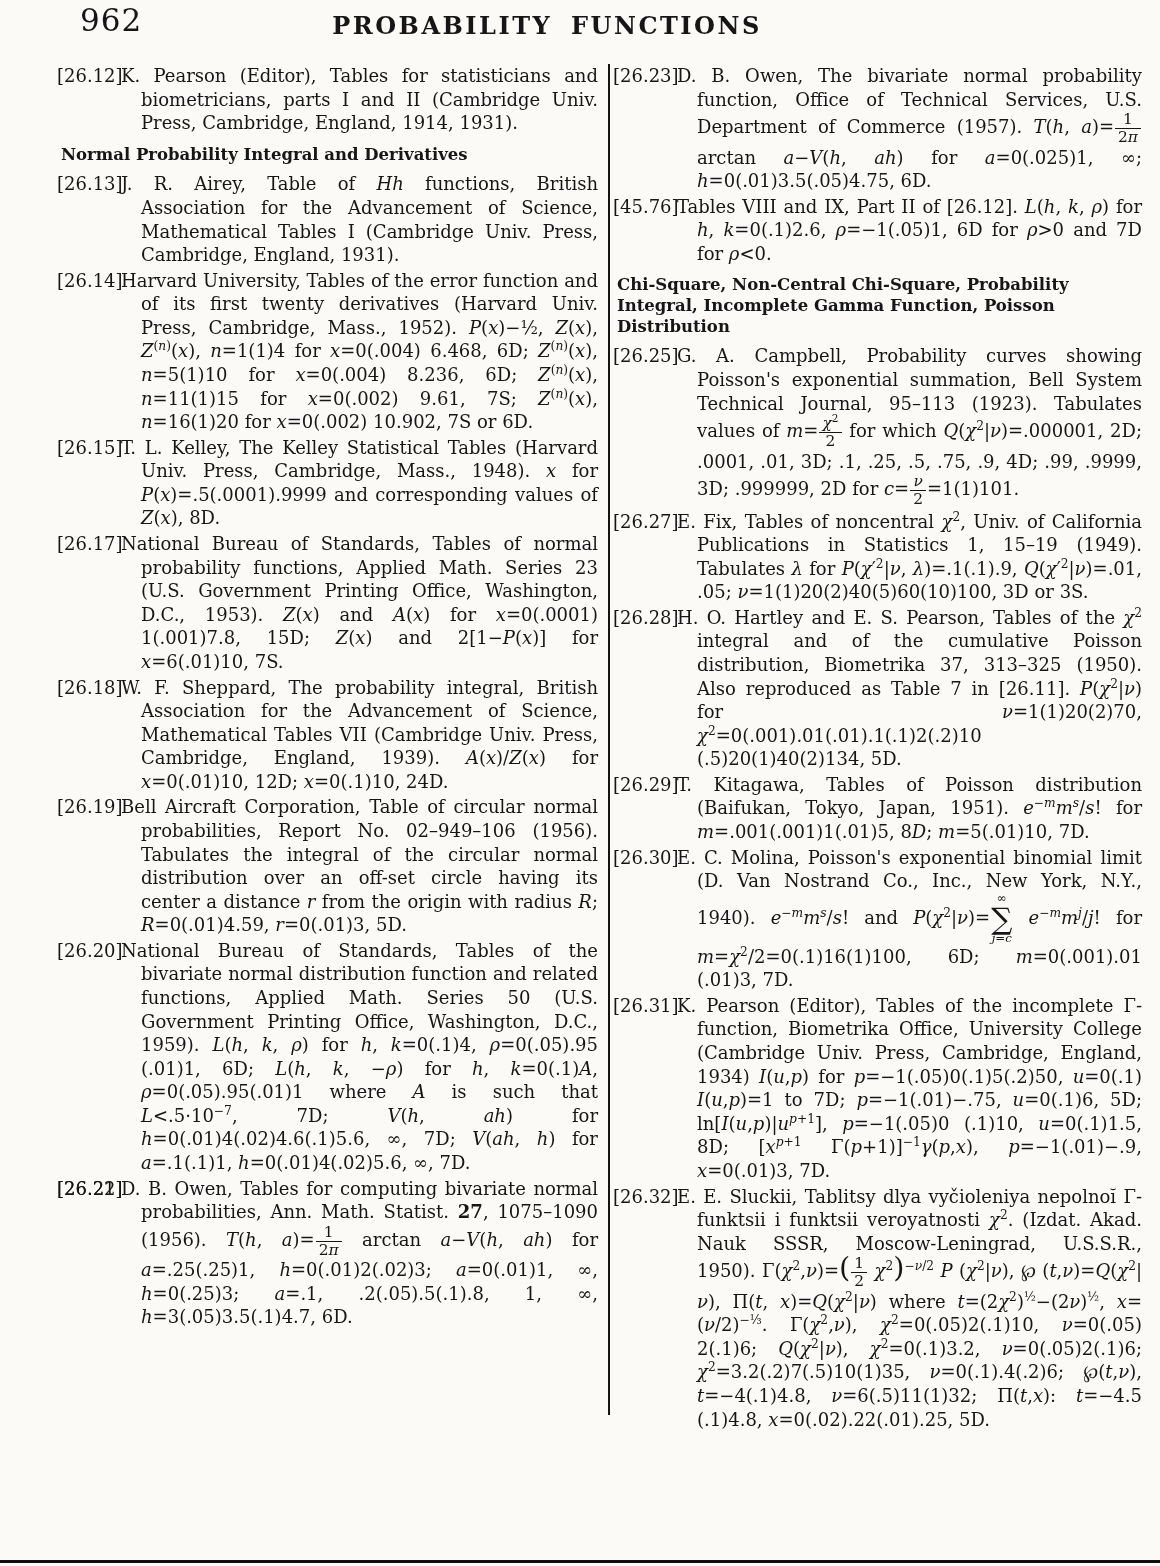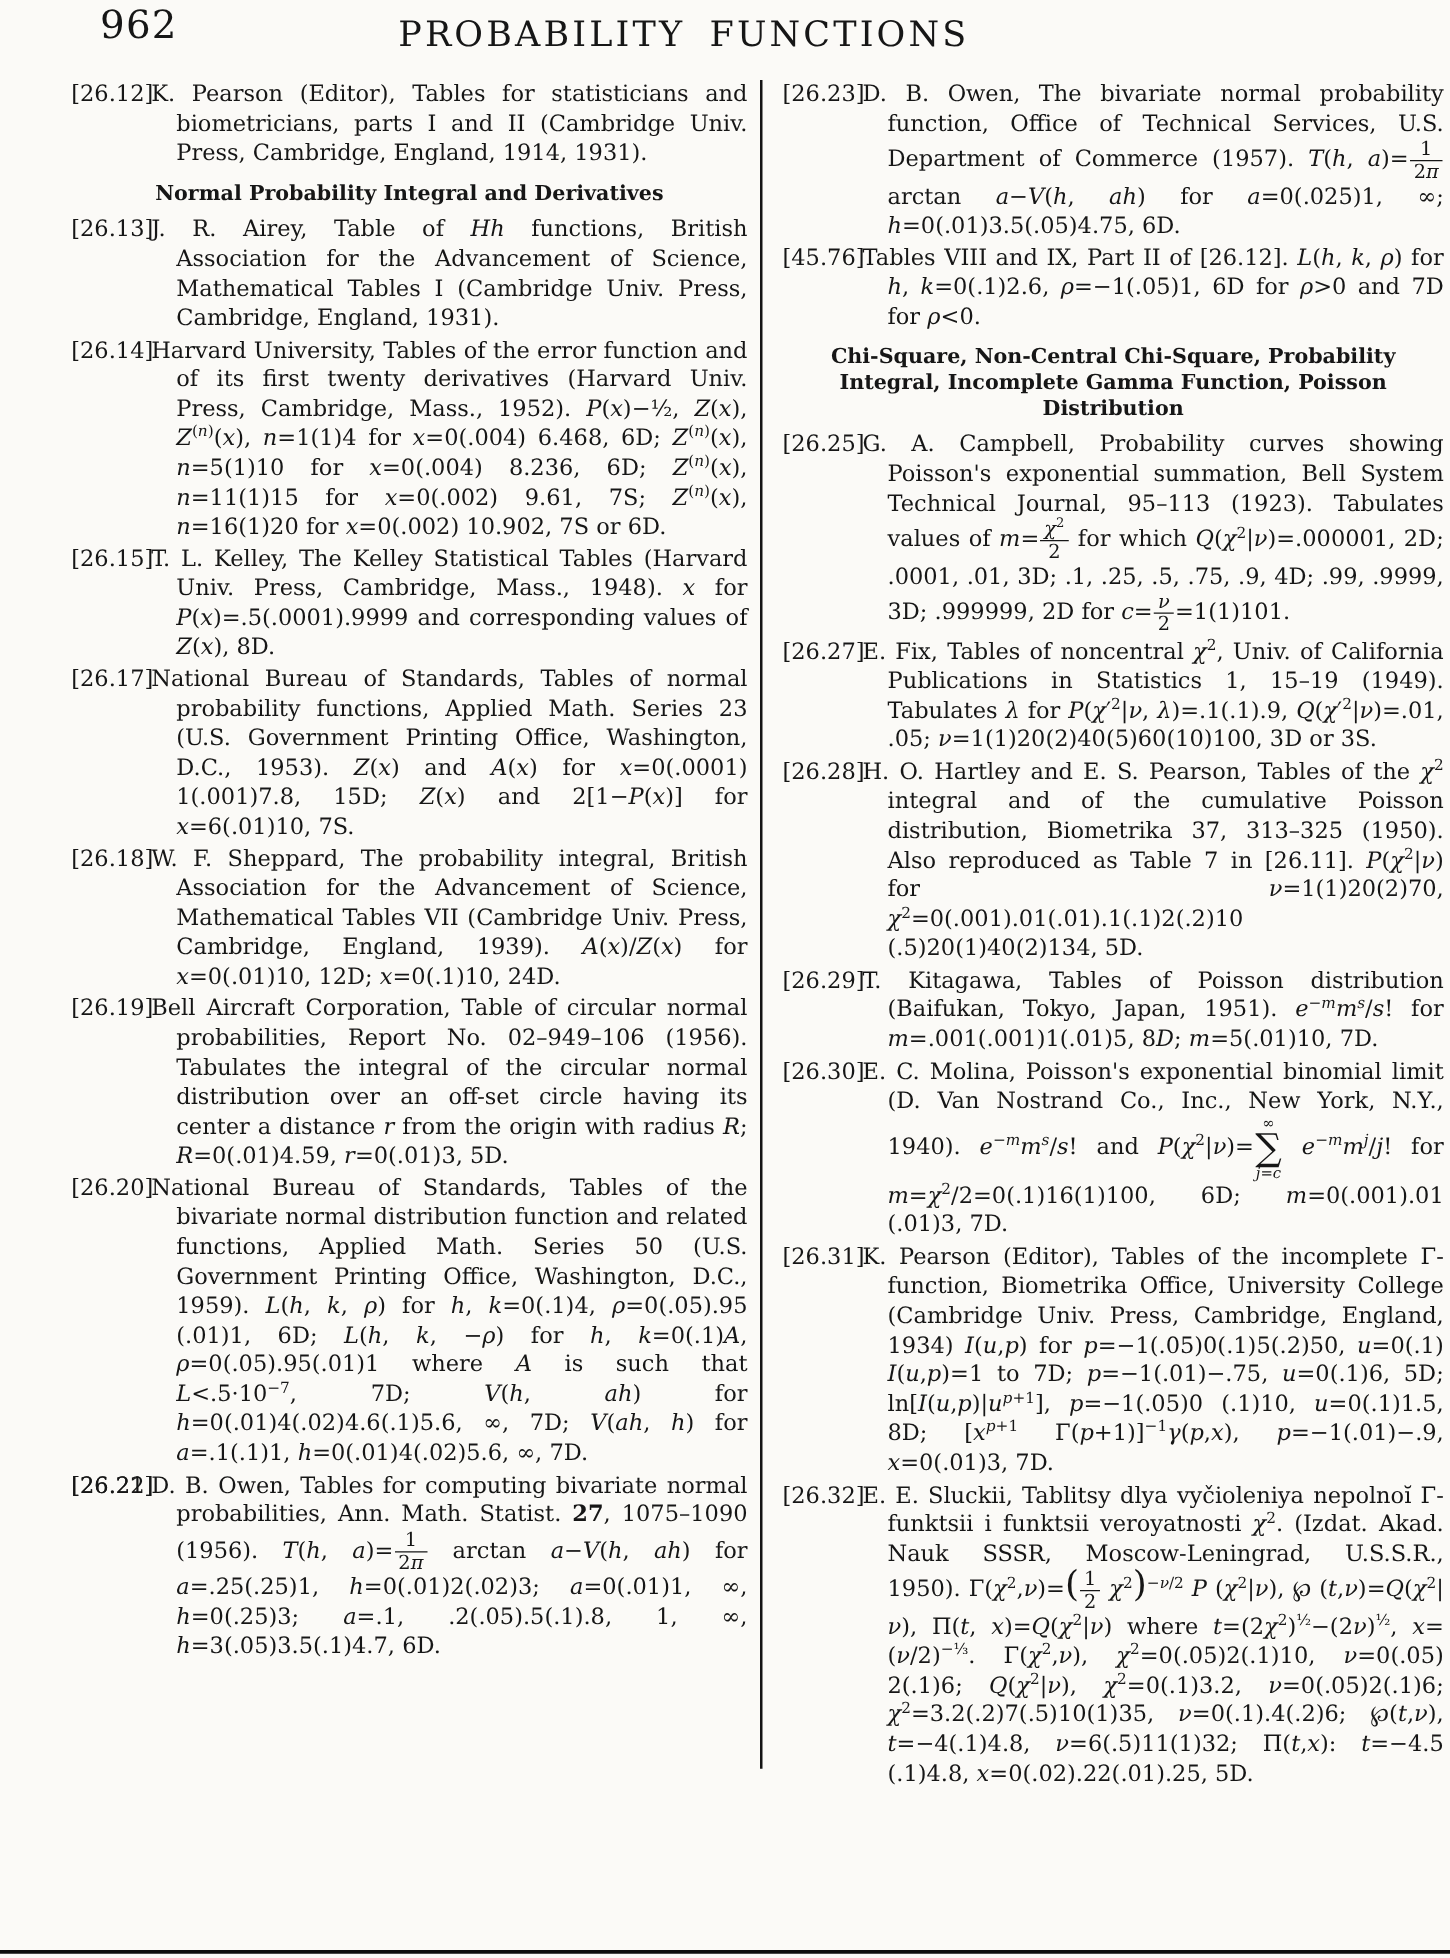--- a/index.html
+++ b/index.html
@@ -9,35 +9,35 @@
     font-family:"DejaVu Serif", serif;
   }
   .page { position:absolute; inset:0; }
   .header { position:relative; height:58px; }
   .page-number {
     position:absolute; left:80px; top:2px;
     font-size:31px; font-weight:normal; letter-spacing:1px;
   }
   .page-title {
     position:absolute; left:0; right:66px; top:11px; text-align:center;
-    font-size:28px; font-weight:normal; letter-spacing:2.5px; word-spacing:8px;
+    font-size:24px; font-weight:bold; letter-spacing:2.5px; word-spacing:8px;
   }
   .content { display:flex; align-items:stretch; padding:6px 2px 0 57px; }
   .col-left  { width:541px; }
-  .col-right { width:529px; margin-left:16px; }
+  .col-right { width:529px; margin-left:3px; }
   .divider { width:2px; background:#141414; margin:0 0 18px 10px; }
 
   .ref {
     position:relative; padding-left:84px; text-indent:-20px;
     text-align:justify; font-size:18px; line-height:1.31;
     margin:0 0 2px 0;
   }
   .ref .num { position:absolute; left:0; top:0; text-indent:0; white-space:nowrap; }
   .sec-heading {
-    text-align:center; font-weight:bold; font-size:16.5px; line-height:1.25;
+    text-align:left; font-weight:bold; font-size:16.5px; line-height:1.25;
     margin:10px 4px 7px 4px;
   }
   sup { font-size:68%; line-height:0; vertical-align:super; }
   i { font-style:italic; }
   b { font-weight:bold; }
   .frac {
     display:inline-block; vertical-align:middle; text-align:center;
     font-size:86%; line-height:1.08; text-indent:0; padding:0 1px;
   }
   .frac .nu { display:block; border-bottom:1.4px solid #161616; padding:0 3px; }

